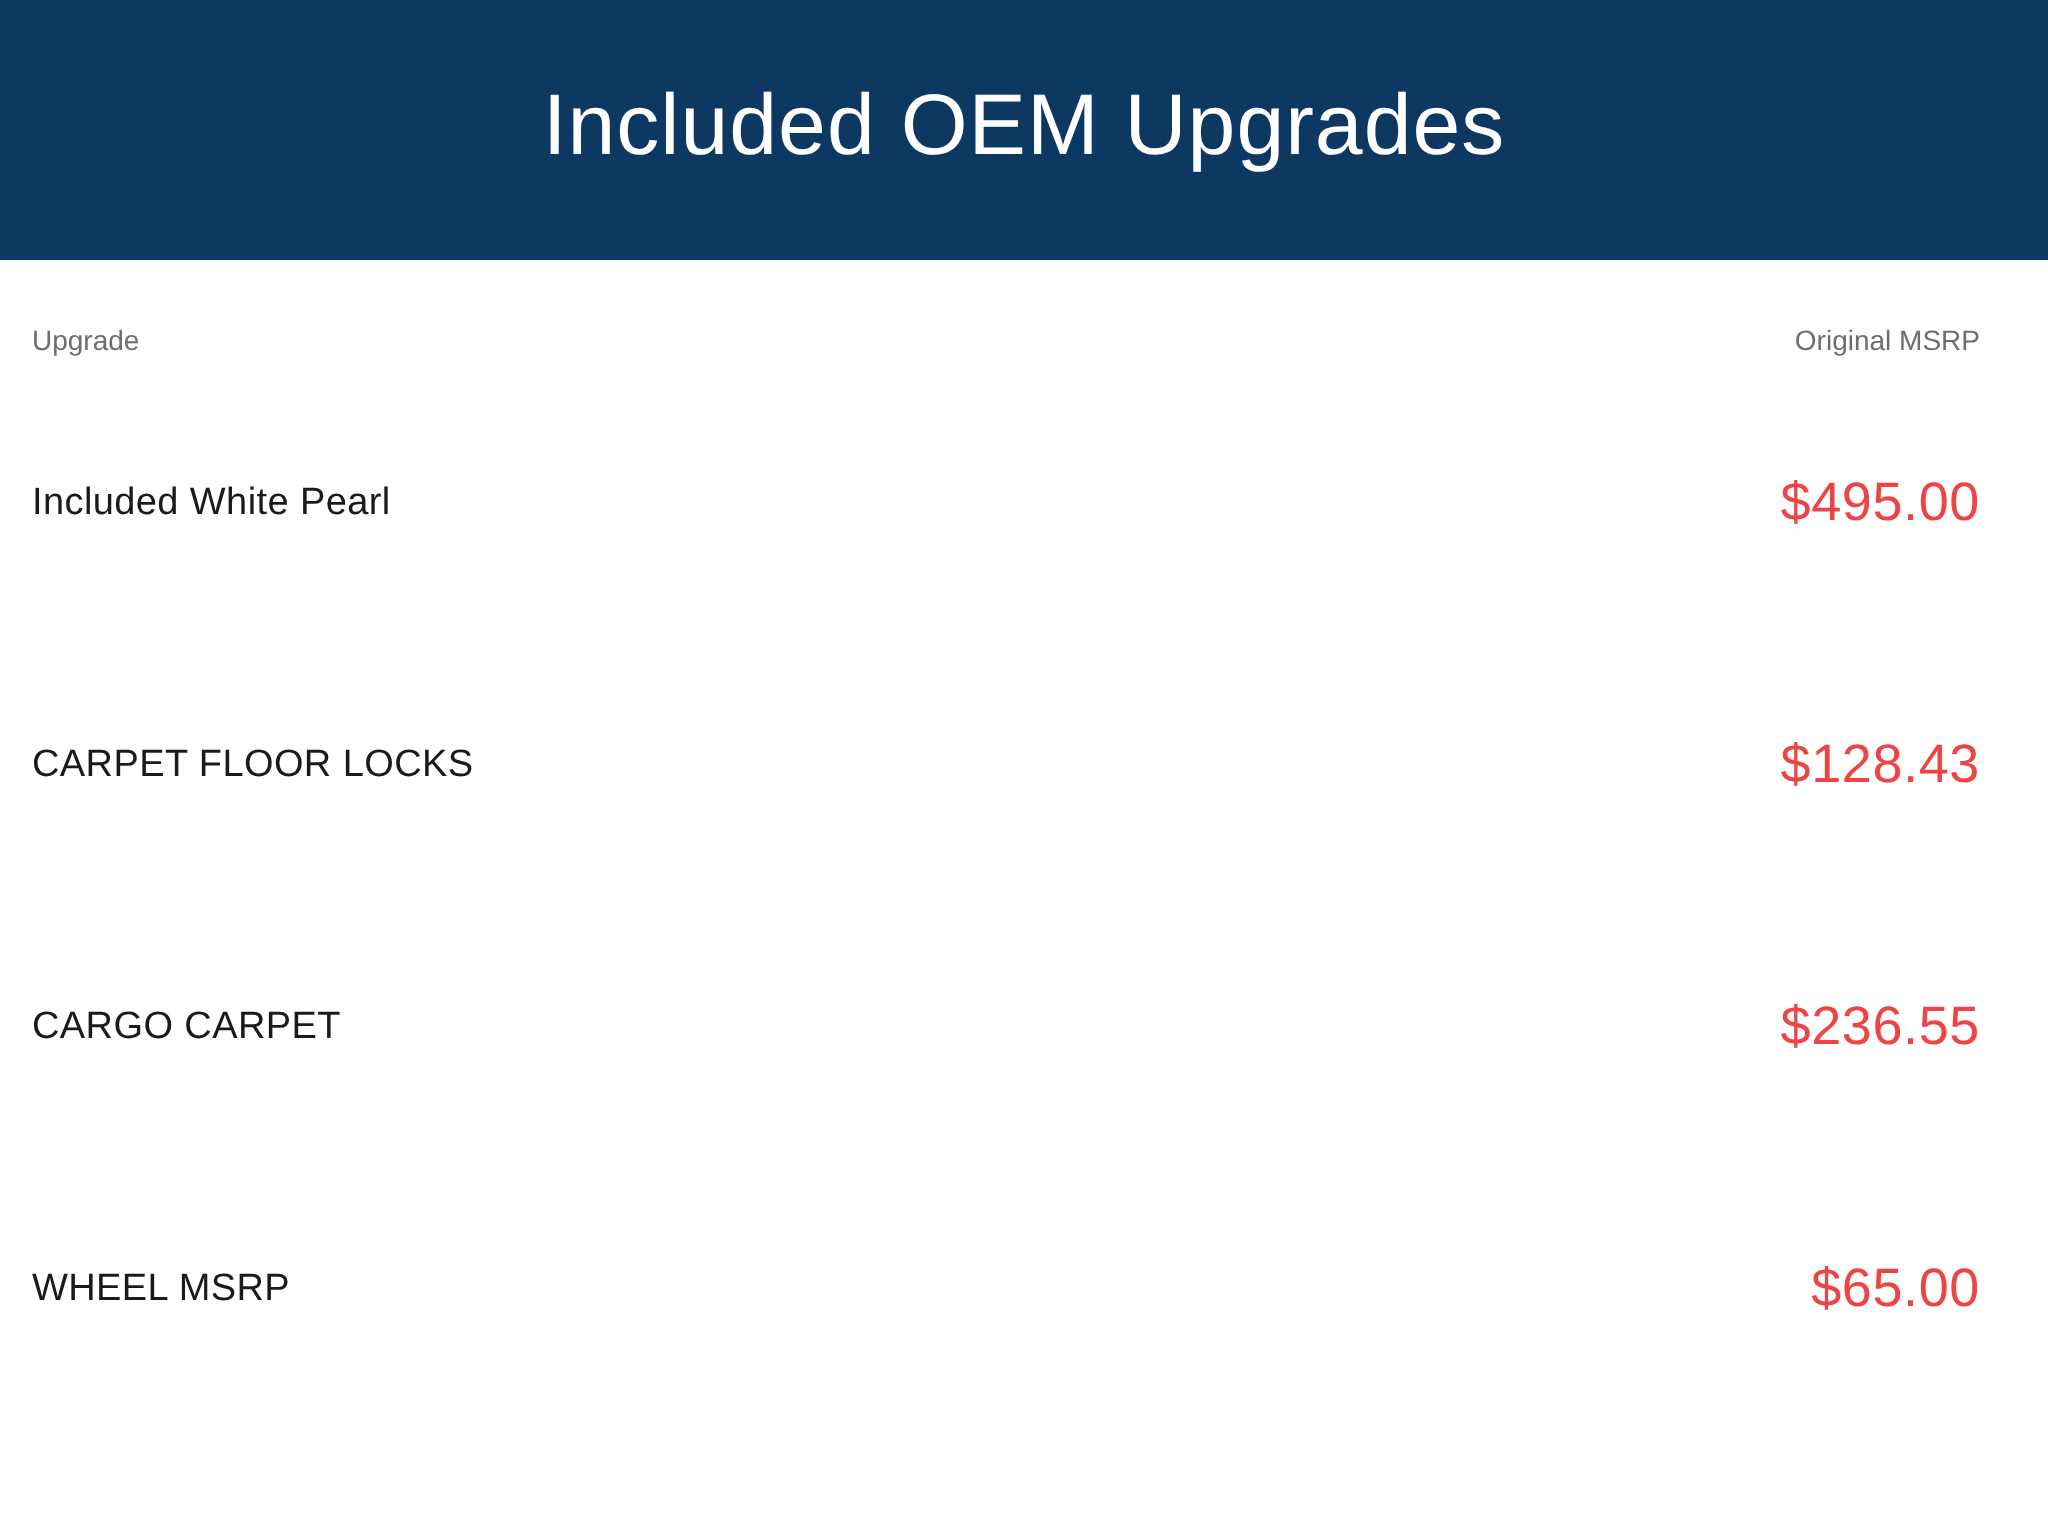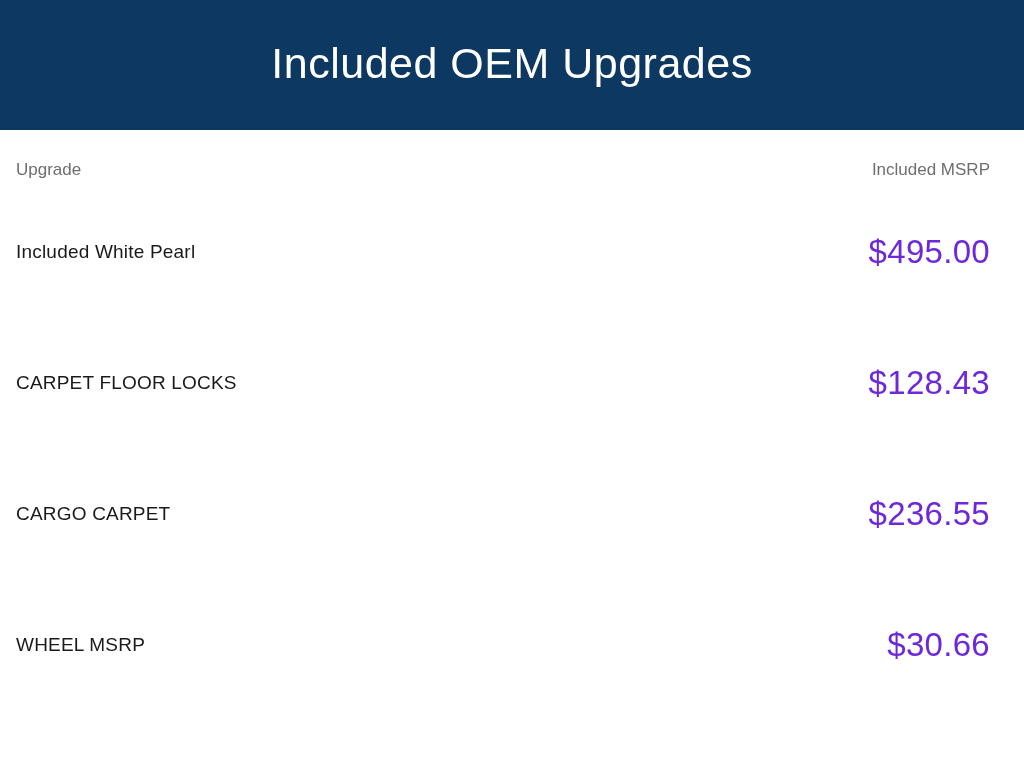--- a/index.html
+++ b/index.html
@@ -28,76 +28,76 @@
   .content {
     padding: 0 34px 0 16px;
   }
   .col-headers {
     margin-top: 32px;
     height: 16px;
     display: flex;
     justify-content: space-between;
     align-items: baseline;
     color: #6e6e6e;
-    font-size: 17px;
+    font-size: 14px;
     line-height: 16px;
   }
   .rows {
     margin-top: 8px;
   }
   .row {
     height: 131px;
     display: flex;
     justify-content: space-between;
     align-items: center;
   }
   .upgrade-name {
     font-size: 19px;
     color: #1a1a1a;
     letter-spacing: 0.2px;
   }
   .msrp {
-    font-size: 33px;
-    color: #6d28d9;
+    font-size: 27px;
+    color: #ef4444;
     letter-spacing: 0.3px;
   }
   .disclaimer {
     font-size: 13px;
     line-height: 16px;
     font-style: italic;
     color: #111111;
   }
 </style>
 </head>
 <body>
 
 <div class="banner">
   <h1>Included OEM Upgrades</h1>
 </div>
 
 <div class="content">
 
   <div class="col-headers">
     <span>Upgrade</span>
-    <span>Included MSRP</span>
+    <span>Original MSRP</span>
   </div>
 
   <div class="rows">
     <div class="row">
       <span class="upgrade-name">Included White Pearl</span>
       <span class="msrp">$495.00</span>
     </div>
     <div class="row">
       <span class="upgrade-name">CARPET FLOOR LOCKS</span>
       <span class="msrp">$128.43</span>
     </div>
     <div class="row">
       <span class="upgrade-name">CARGO CARPET</span>
       <span class="msrp">$236.55</span>
     </div>
     <div class="row">
       <span class="upgrade-name">WHEEL MSRP</span>
-      <span class="msrp">$30.66</span>
+      <span class="msrp">$65.00</span>
     </div>
   </div>
 
 
 </div>
 
 </body></html>

